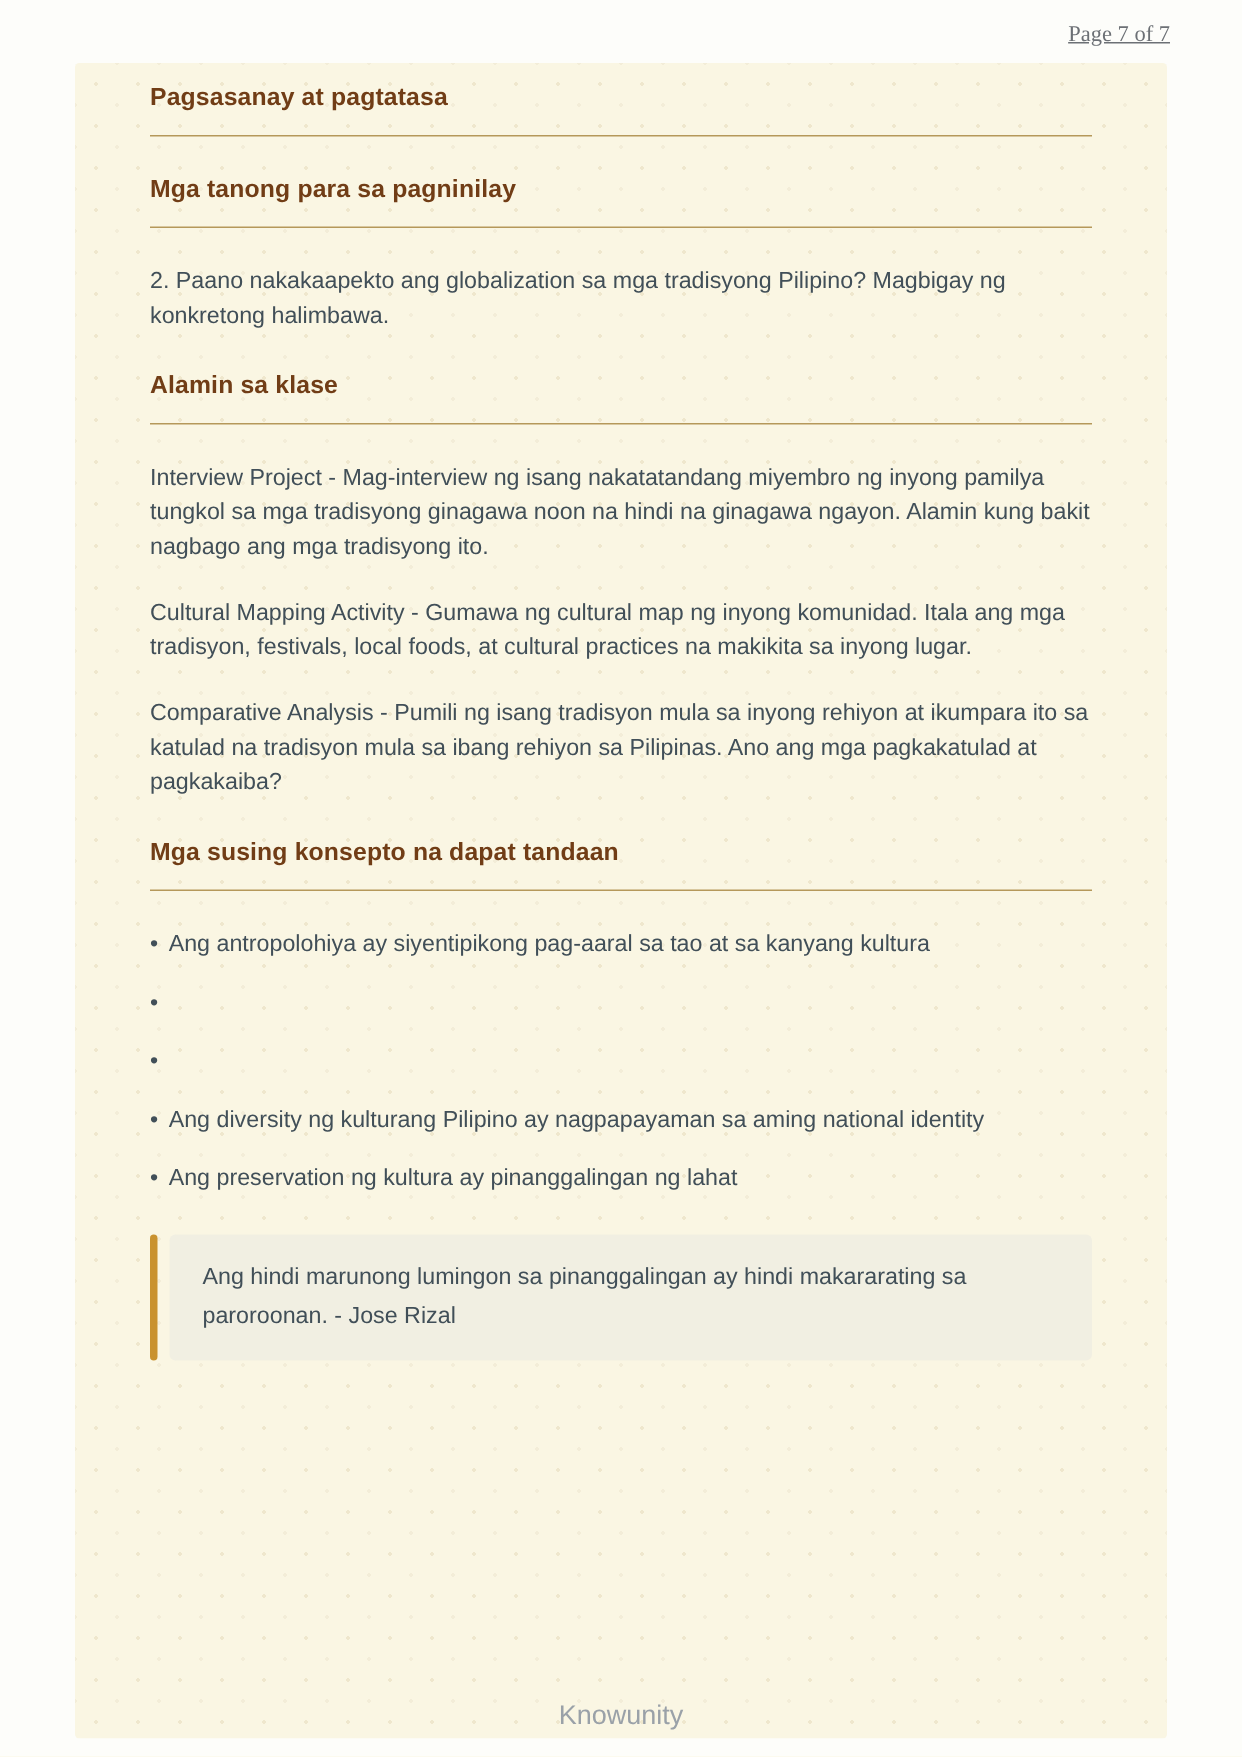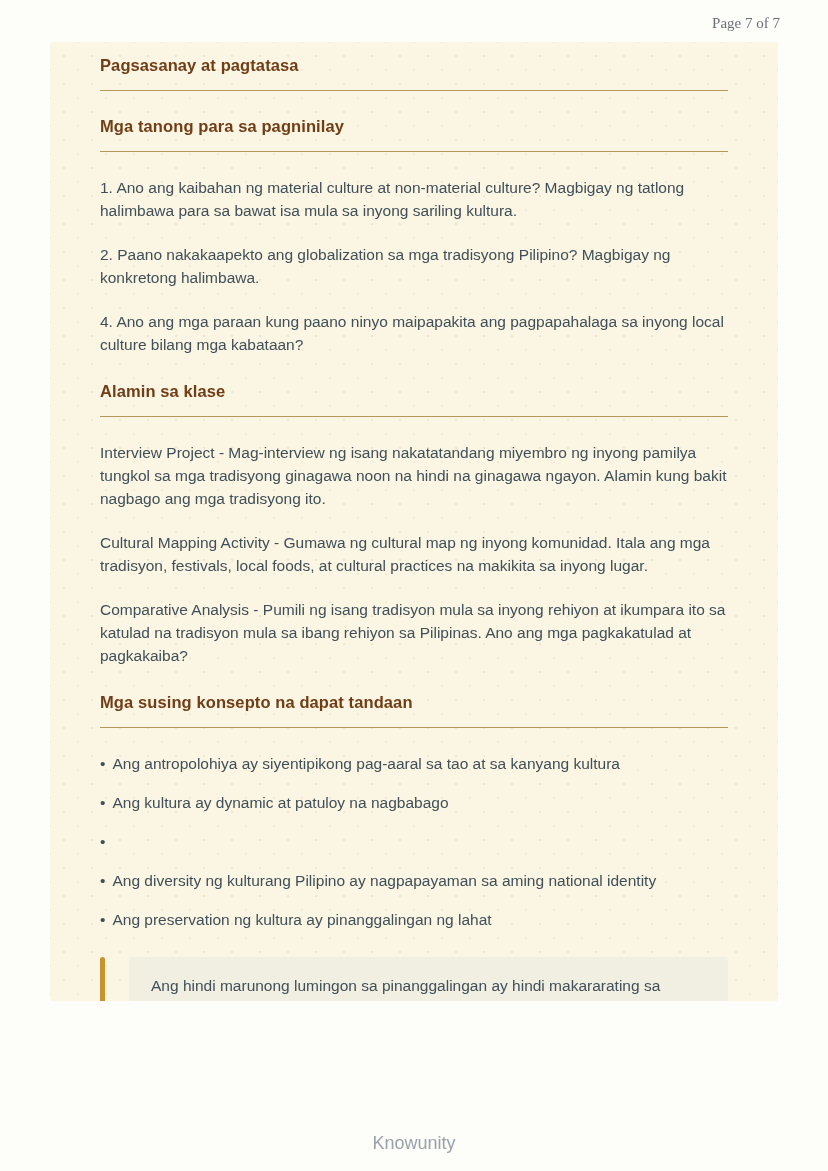--- a/index.html
+++ b/index.html
@@ -17,28 +17,29 @@
     overflow: hidden;
   }
 
   .page-indicator {
     position: absolute;
     top: 15px;
     right: 48px;
     font-family: "Liberation Serif", "DejaVu Serif", serif;
     font-size: 15px;
     color: #6c7075;
+    text-decoration: underline;
   }
 
   .doc-card {
     position: absolute;
     left: 50px;
     top: 42px;
     width: 728px;
-    height: 959px;
+    height: 1117px;
     padding: 12px 50px 40px 50px;
     background-color: #faf6e3;
     background-image:
       radial-gradient(circle, #efe7cd 1.2px, rgba(0,0,0,0) 1.4px),
       radial-gradient(circle, #f3edd8 1.2px, rgba(0,0,0,0) 1.4px);
     background-size: 28px 28px, 28px 28px;
     background-position: 0 0, 14px 14px;
     border-radius: 3px;
     overflow: hidden;
   }
@@ -70,21 +71,20 @@
     margin: 0 0 16px 0;
     color: #414f58;
   }
   .bullet-marker {
     margin-right: 7px;
   }
 
   .quote-block {
     display: flex;
     margin-top: 26px;
-    gap: 16px;
   }
   .quote-bar {
     width: 5px;
     border-radius: 3px;
     background: #c9922f;
     margin-right: 8px;
     flex-shrink: 0;
   }
   .quote-body {
     flex: 1;
@@ -110,39 +110,36 @@
 <body>
 
 <div class="page-indicator">Page 7 of 7</div>
 
 <div class="doc-card">
 
   <h2 class="section-heading first">Pagsasanay at pagtatasa</h2>
 
   <h2 class="section-heading">Mga tanong para sa pagninilay</h2>
 
-  <p class="body-text">1. Ano ang kaibahan ng material culture at non-material culture? Magbigay ng tatlong halimbawa para sa bawat isa mula sa inyong sariling kultura.</p>
   <p class="body-text">2. Paano nakakaapekto ang globalization sa mga tradisyong Pilipino? Magbigay ng konkretong halimbawa.</p>
-  <p class="body-text">4. Ano ang mga paraan kung paano ninyo maipapakita ang pagpapahalaga sa inyong local culture bilang mga kabataan?</p>
 
   <h2 class="section-heading">Alamin sa klase</h2>
 
   <p class="body-text">Interview Project - Mag-interview ng isang nakatatandang miyembro ng inyong pamilya tungkol sa mga tradisyong ginagawa noon na hindi na ginagawa ngayon. Alamin kung bakit nagbago ang mga tradisyong ito.</p>
   <p class="body-text">Cultural Mapping Activity - Gumawa ng cultural map ng inyong komunidad. Itala ang mga tradisyon, festivals, local foods, at cultural practices na makikita sa inyong lugar.</p>
   <p class="body-text">Comparative Analysis - Pumili ng isang tradisyon mula sa inyong rehiyon at ikumpara ito sa katulad na tradisyon mula sa ibang rehiyon sa Pilipinas. Ano ang mga pagkakatulad at pagkakaiba?</p>
 
   <h2 class="section-heading">Mga susing konsepto na dapat tandaan</h2>
 
   <div class="bullet-line">
     <span class="bullet-marker">•</span>
     <span>Ang antropolohiya ay siyentipikong pag-aaral sa tao at sa kanyang kultura</span>
   </div>
   <div class="bullet-line">
     <span class="bullet-marker">•</span>
-    <span>Ang kultura ay dynamic at patuloy na nagbabago</span>
   </div>
   <div class="bullet-line">
     <span class="bullet-marker">•</span>
   </div>
   <div class="bullet-line">
     <span class="bullet-marker">•</span>
     <span>Ang diversity ng kulturang Pilipino ay nagpapayaman sa aming national identity</span>
   </div>
   <div class="bullet-line">
     <span class="bullet-marker">•</span>

